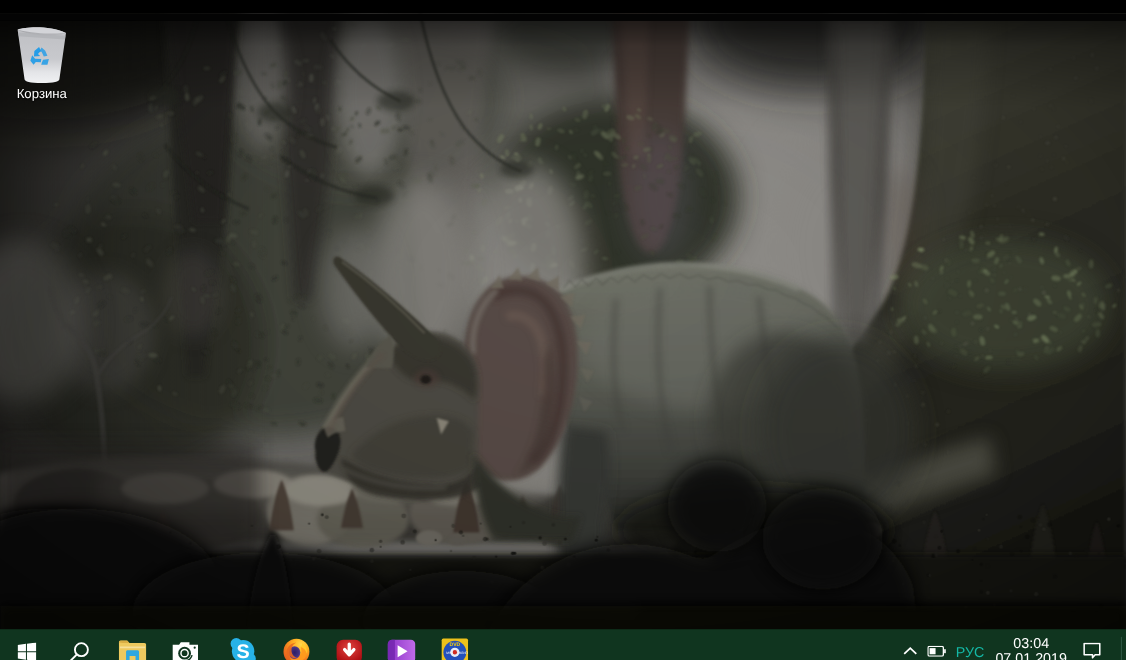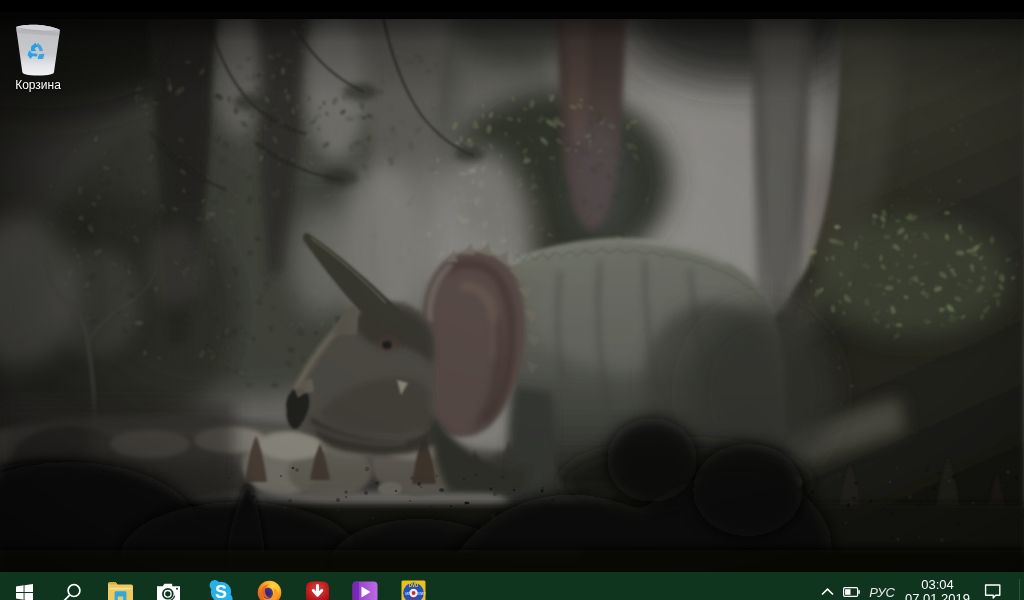--- a/index.html
+++ b/index.html
@@ -5,21 +5,21 @@
   html,body{margin:0;padding:0;width:1024px;height:600px;overflow:hidden;background:#000;}
   *{box-sizing:border-box;}
   body{font-family:"Liberation Sans", sans-serif;}
   #desktop{position:absolute;left:0;top:12px;width:1024px;height:600px;}
   #wall{position:absolute;left:0;top:0;}
   #taskbar{position:absolute;left:0;top:560px;width:1024px;height:40px;background:#10351f;display:flex;align-items:center;}
   .tbicons{display:flex;align-items:center;height:40px;}
   .tbtn{width:48px;height:40px;display:flex;align-items:center;justify-content:center;position:relative;}
   .tright{position:absolute;right:0;top:0;height:40px;display:flex;align-items:center;color:#fff;}
   .clock{display:flex;flex-direction:column;align-items:center;justify-content:center;font-size:13px;line-height:14px;color:#fff;margin:0 10px 0 8px;}
-  .lang{font-size:13px;color:#e5e5e5;margin:0 9px;font-style:italic;}
+  .lang{font-size:13px;color:#14b8a6;margin:0 9px;}
   #binicon{position:absolute;left:13px;top:8px;width:50px;text-align:center;}
   #binlabel{position:absolute;left:0px;top:66px;width:76px;text-align:center;color:#fff;font-size:12px;text-shadow:0 1px 2px rgba(0,0,0,.9), 0 0 3px rgba(0,0,0,.7);}
 </style>
 </head>
 <body>
 <div id="desktop">
 <svg id="wall" width="1024" height="600" viewBox="0 0 1024 600">
 <defs>
   <filter id="b1" x="-30%" y="-30%" width="160%" height="160%">
           <feGaussianBlur stdDeviation="1"></feGaussianBlur>

